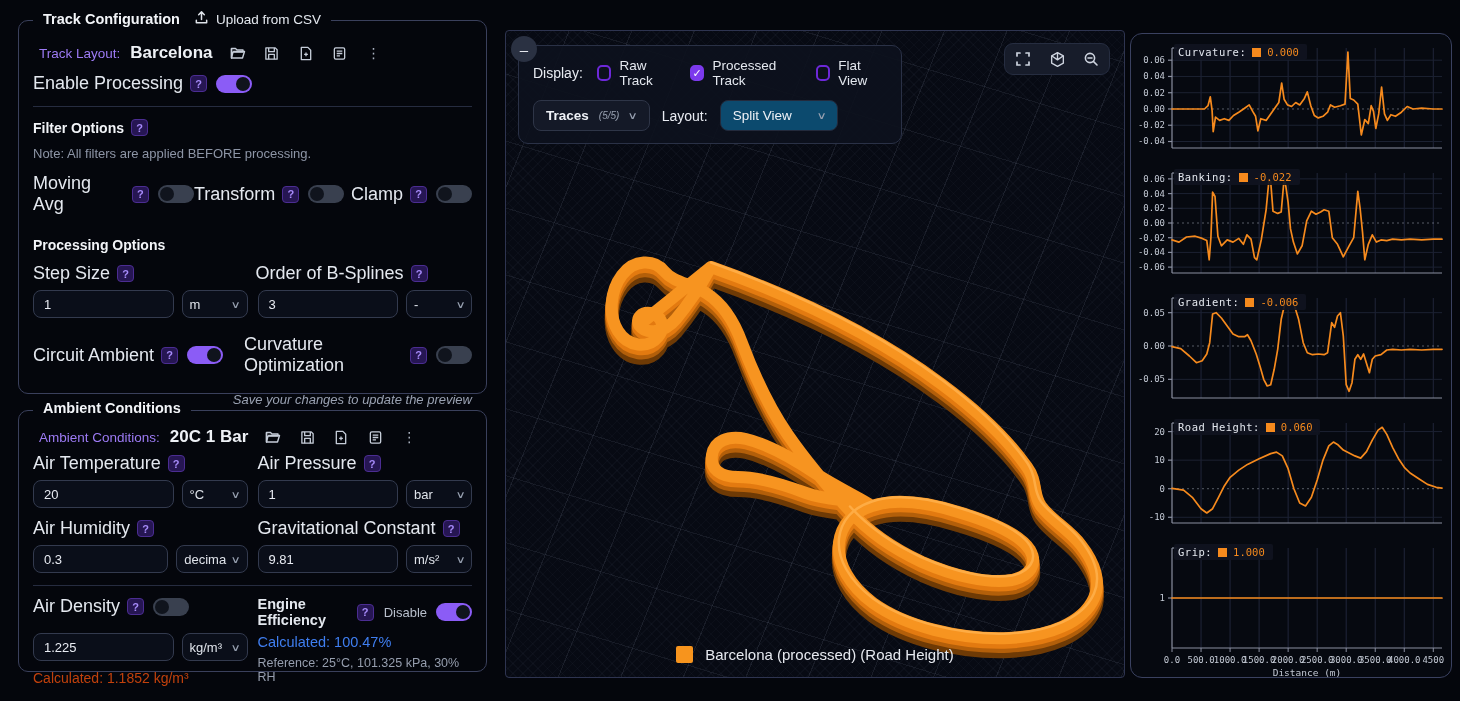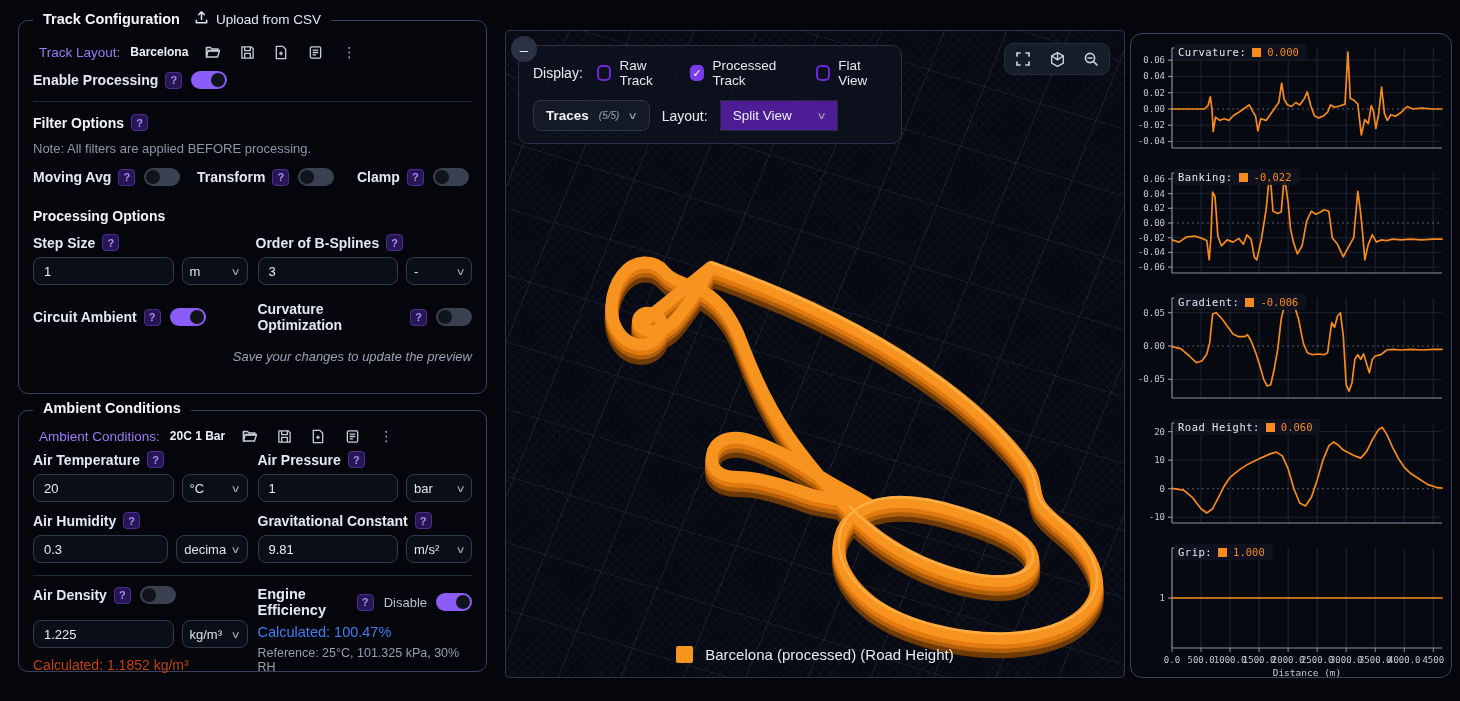--- a/index.html
+++ b/index.html
@@ -13,38 +13,38 @@
   .panel-title { font-size:14.5px; font-weight:bold; color:#f2f4f8; }
 
   
   #track-config { left:18px; top:20px; width:469px; height:374px; padding:20px 14px 10px 14px; }
   #ambient-panel { left:18px; top:410px; width:469px; height:262px; padding:16px 14px 8px 14px; }
 
   .link-btn { display:flex; align-items:center; gap:7px; font-size:13.5px; color:#e4e8ef; cursor:pointer; }
   .row { display:flex; align-items:center; }
   .preset-row { gap:10px; margin:2px 0 10px 6px; }
   .preset-label { color:#9d7bf5; font-size:13.5px; }
-  .preset-value { color:#eef1f6; font-size:12px; font-weight:bold; }
+  .preset-value { color:#eef1f6; font-size:17px; font-weight:bold; }
   .icon-btn { width:18px; height:18px; display:inline-flex; align-items:center; justify-content:center;
     color:#c6cdd9; cursor:pointer; margin-left:6px; }
   .icon-btn svg { display:block; }
   .kebab { color:#aab2c0; font-size:14px; letter-spacing:0; margin-left:8px; cursor:pointer; }
 
   .qbadge { display:inline-flex; align-items:center; justify-content:center; width:17px; height:17px;
     border-radius:4px; background:#261653; border:1px solid #4b2d92; color:#a78bfa; font-size:11px;
     font-weight:bold; margin-left:7px; flex:0 0 auto; cursor:pointer; }
 
   .toggle { width:36px; height:18px; border-radius:10px; background:#39404f; position:relative;
     margin-left:9px; cursor:pointer; flex:0 0 auto; }
   .toggle::after { content:""; position:absolute; top:2px; left:2px; width:14px; height:14px;
     border-radius:50%; background:#10141d; transition:left .1s; }
   .toggle.on { background:#8b5cf6; }
   .toggle.on::after { left:20px; }
 
-  .field-label { font-size:14px; color:#e4e8ef;font-weight:bold; }
+  .field-label { font-size:18px; color:#e4e8ef; }
   .section-head { font-size:14px; font-weight:bold; color:#f2f4f8; }
   .note { font-size:13px; color:#8d95a6; margin:10px 0 12px 0; }
   .divider { height:1px; background:#262c40; margin:12px 0; }
 
   .inputs-grid { display:flex; gap:10px; margin-top:6px; }
   .in-col { display:flex; gap:8px; flex:1; }
   .text-input { height:28px; background:#0a0e19; border:1px solid #333a4e; border-radius:8px;
     color:#e8ebf2; font-size:13px; padding:0 10px; width:100%; font-family:"Liberation Sans",sans-serif; }
   .unit-select { height:28px; min-width:66px; background:#0a0e19; border:1px solid #333a4e; border-radius:8px;
     color:#dfe3ea; font-size:13px; padding:0 7px; display:flex; align-items:center; gap:6px;
@@ -80,22 +80,22 @@
   .cb-item { display:flex; align-items:center; gap:8px; margin-left:4px; cursor:pointer; }
   .cb { width:16px; height:16px; border-radius:5px; border:2px solid #6d28d9; background:transparent;
     display:flex; align-items:center; justify-content:center; font-size:11px; color:#fff; }
   .cb.checked { background:#7c3aed; border-color:#7c3aed; }
   .cb-label { font-size:13.5px; color:#e4e8ef; }
   .ctrl-row2 { margin-top:12px; gap:12px; }
   #traces-btn { display:flex; align-items:center; gap:10px; background:#141927; border:1px solid #2e3547;
     border-radius:8px; padding:7px 12px; cursor:pointer; }
   #traces-btn .t1 { font-size:13.5px; font-weight:bold; color:#eef1f6; }
   #traces-btn .t2 { font-size:10px; color:#97a0b0;font-style:italic; }
-  #layout-select { display:flex; align-items:center; gap:26px; background:#4c1d95; border:1px solid #232a3c;
-    border-radius:0; padding:7px 12px; cursor:pointer; }
+  #layout-select { display:flex; align-items:center; gap:26px; background:#0c4a6e; border:1px solid #232a3c;
+    border-radius:8px; padding:7px 12px; cursor:pointer; }
   #layout-select .v { font-size:13.5px; color:#eef1f6; }
 
   #view-tools { position:absolute; right:14px; top:12px; background:#171c2a; border:1px solid #262d40;
     border-radius:9px; padding:5px 8px; display:flex; gap:14px; z-index:4; }
   .vt-btn { width:20px; height:20px; color:#cdd3de; display:flex; align-items:center; justify-content:center; cursor:pointer; }
 
   #track-svg { position:absolute; inset:0; }
 
   #viewer-legend { position:absolute; left:0; right:0; bottom:14px; display:flex; justify-content:center;
     align-items:center; gap:12px; z-index:3; }

